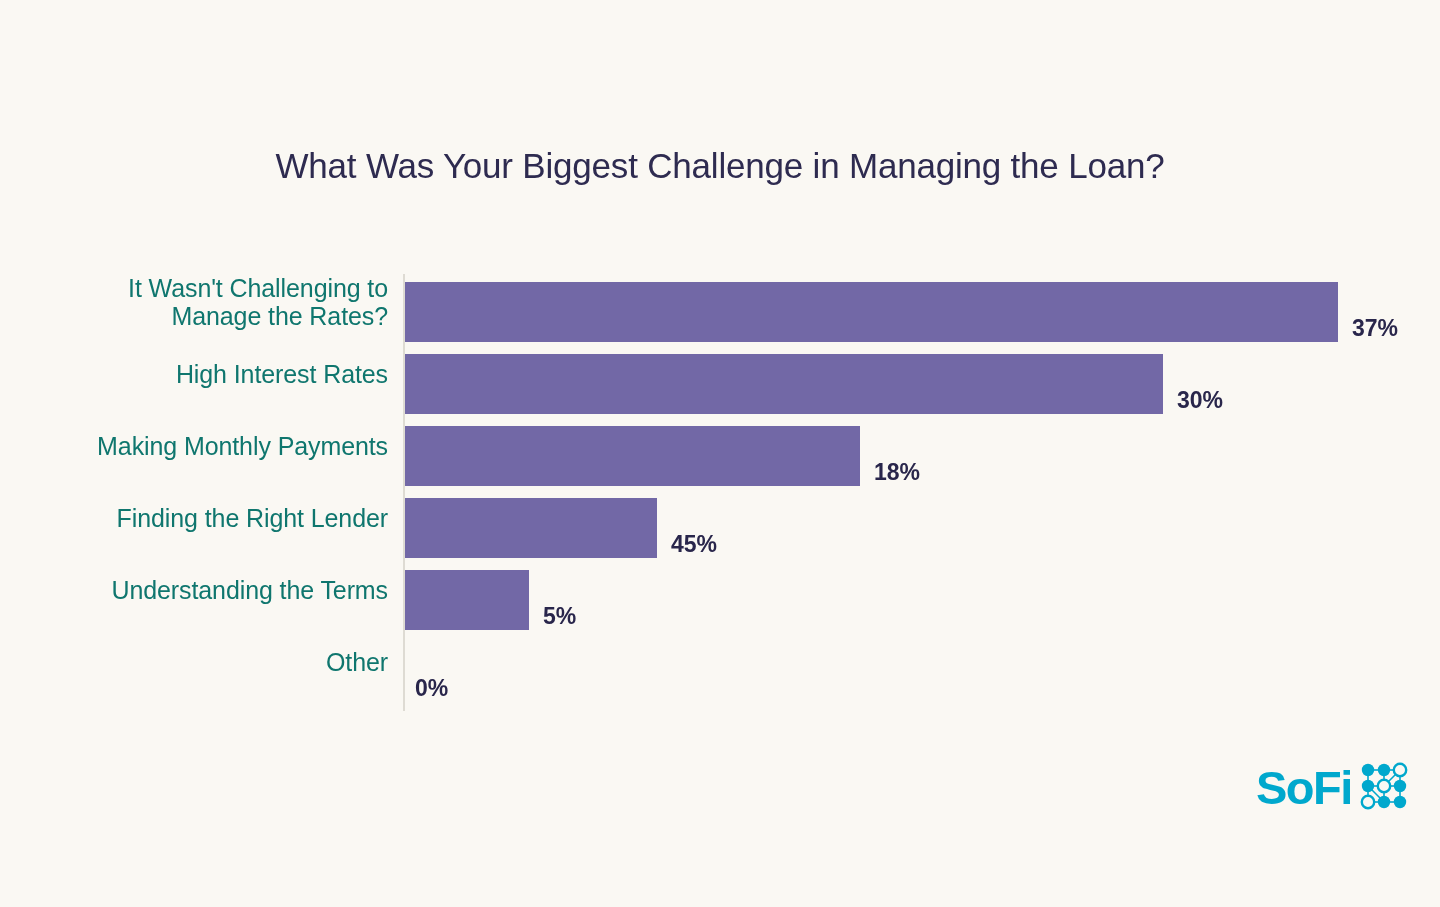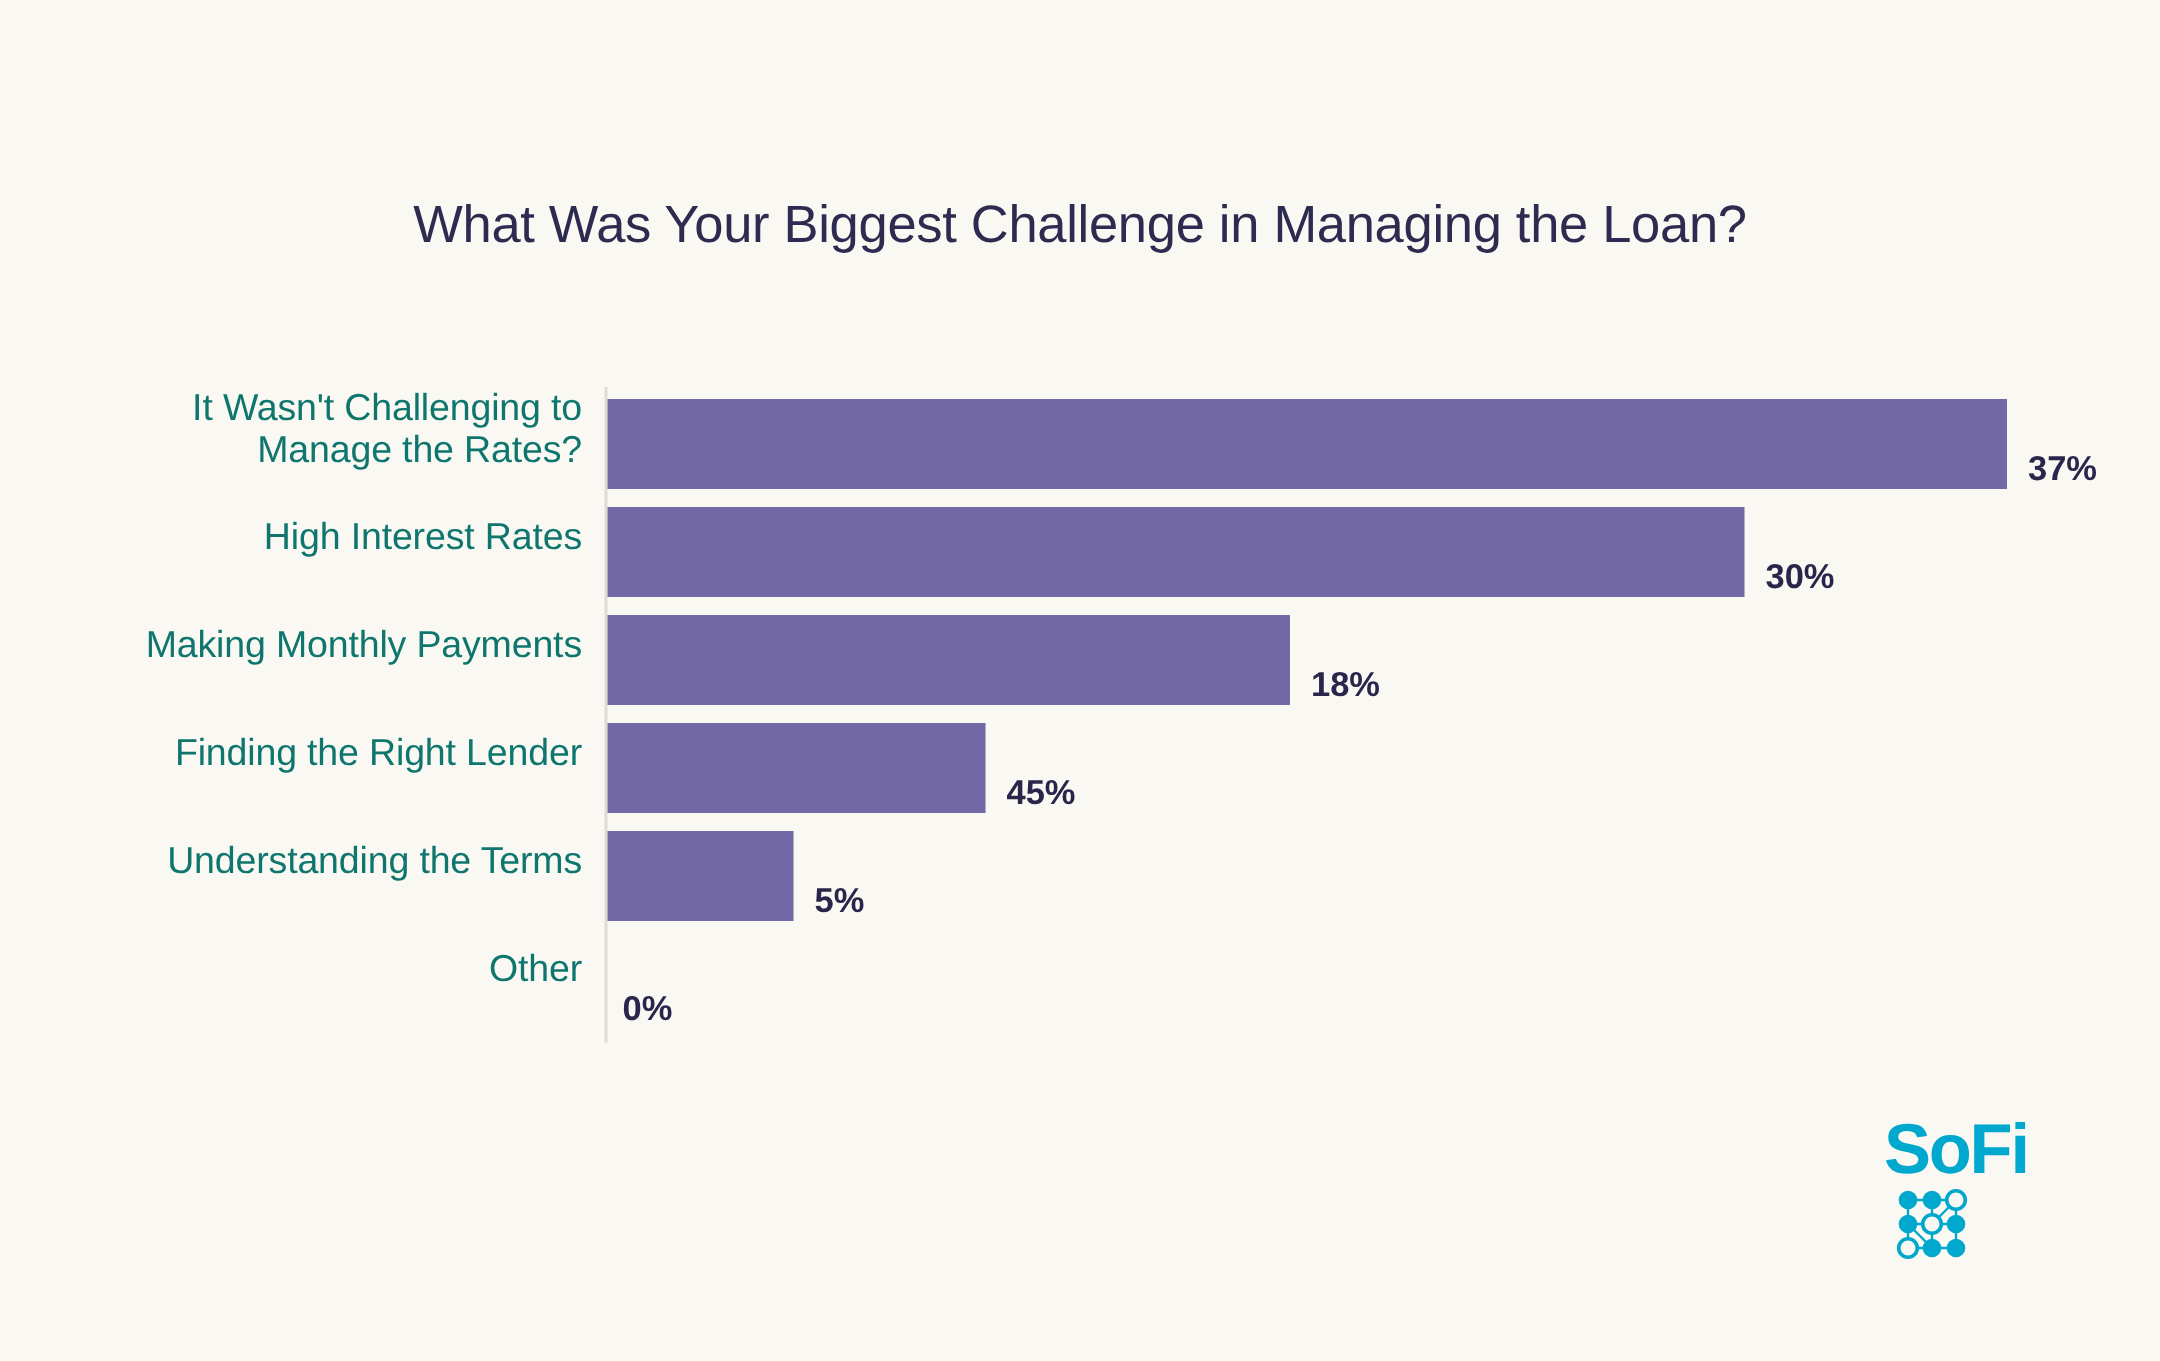--- a/index.html
+++ b/index.html
@@ -11,21 +11,21 @@
     height: 907px;
     background: #faf8f3;
     font-family: "Liberation Sans", sans-serif;
     overflow: hidden;
     position: relative;
   }
 
   .chart-figure {
     position: absolute;
     left: 0;
-    top: 0;
+    top: 16px;
     width: 1440px;
     height: 694px;
   }
 
   .chart-title {
     position: absolute;
     left: 0;
     top: 130px;
     width: 1440px;
     text-align: center;
@@ -108,21 +108,21 @@
   }
 
   
   .sofi-logo {
     position: absolute;
     left: 1256px;
     top: 742px;
     width: 172px;
     height: 58px;
     display: flex;
-    flex-direction: column;
+    align-items: center;
   }
 
   .sofi-word {
     font-size: 47px;
     font-weight: bold;
     color: #00a8cd;
     letter-spacing: -1.5px;
     line-height: 1;
     font-family: "Liberation Sans", sans-serif;
   }

